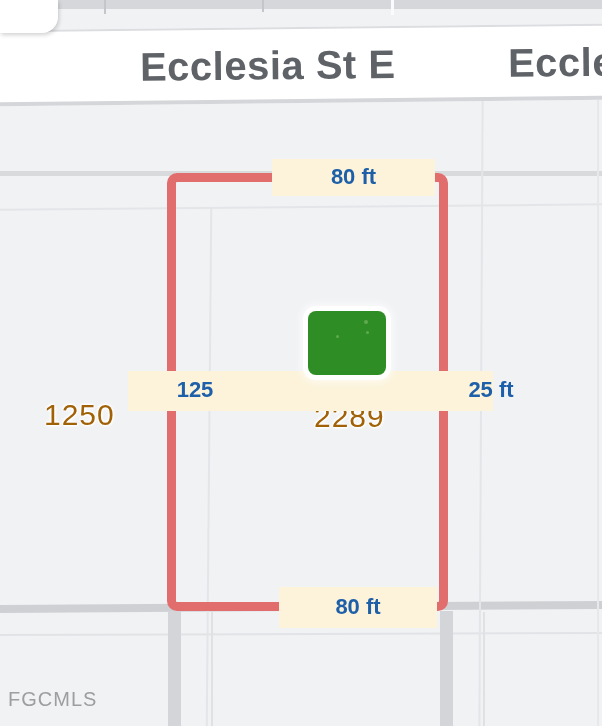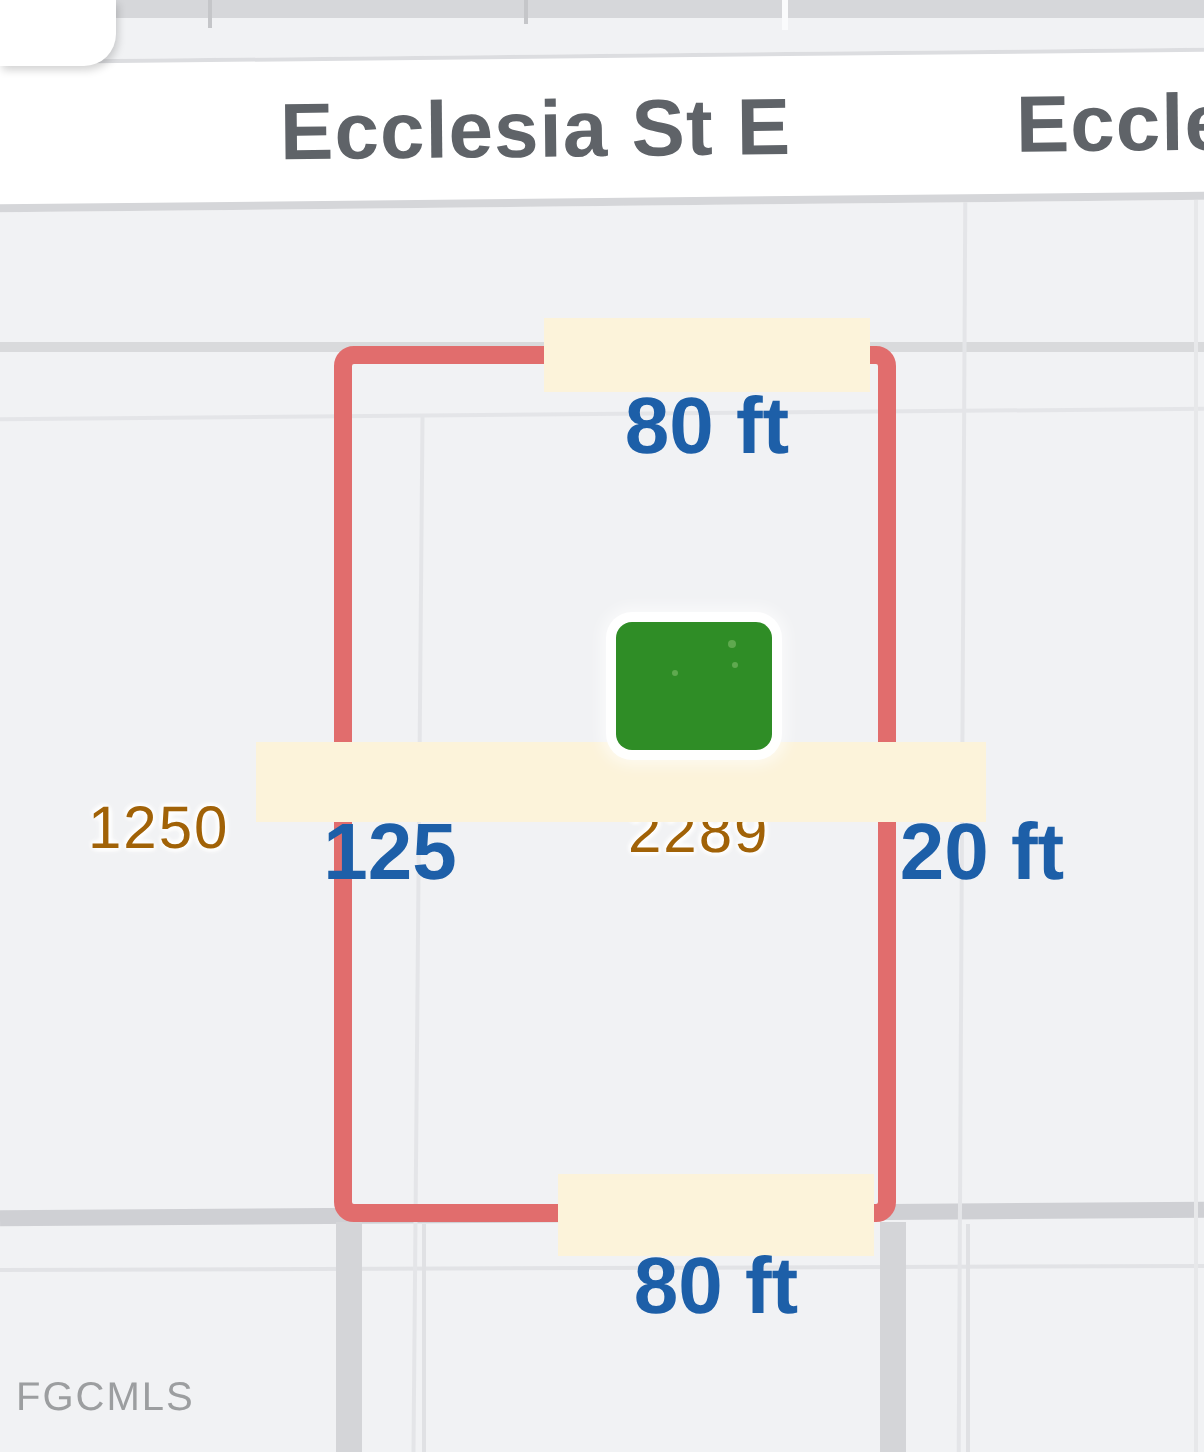--- a/index.html
+++ b/index.html
@@ -65,21 +65,21 @@
   .lot-boundary{
     left:167px;top:173px;width:281px;height:438px;
     border:9px solid #e16d6d;border-radius:10px;
     box-sizing:border-box;background:transparent;z-index:3;
   }
 
   
   .measure-box{background:#fcf3da;z-index:4;}
   .measure-text{
     position:absolute;top:50%;transform:translate(-50%,-52%);
-    color:#1d5fa8;font-size:40px;font-weight:600;white-space:nowrap;margin-top:37px;
+    color:#1d5fa8;font-size:22px;font-weight:600;white-space:nowrap;
   }
   .box-top{left:272px;top:159px;width:163px;height:37px;}
   .box-bottom{left:279px;top:587px;width:158px;height:41px;}
   .box-mid{left:128px;top:371px;width:365px;height:40px;}
   .mid-left{left:67px;}     
   .mid-area{left:217px;}    
   .mid-right{left:363px;}   
 
   
   .building{
@@ -131,21 +131,21 @@
   <div class="abs parcel-label parcel-1252">2289</div>
 
   <div class="abs lot-boundary"></div>
 
   <div class="abs measure-box box-top">
     <span class="measure-text" style="left:50%;">80 ft</span>
   </div>
 
   <div class="abs measure-box box-mid">
     <span class="measure-text mid-left">125</span>
-    <span class="measure-text mid-right">20 ft</span>
+    <span class="measure-text mid-right">25 ft</span>
   </div>
 
   <div class="abs measure-box box-bottom">
     <span class="measure-text" style="left:50%;">80 ft</span>
   </div>
 
   <div class="abs building">
     <span class="speck speck-a"></span>
     <span class="speck speck-b"></span>
     <span class="speck speck-c"></span>

